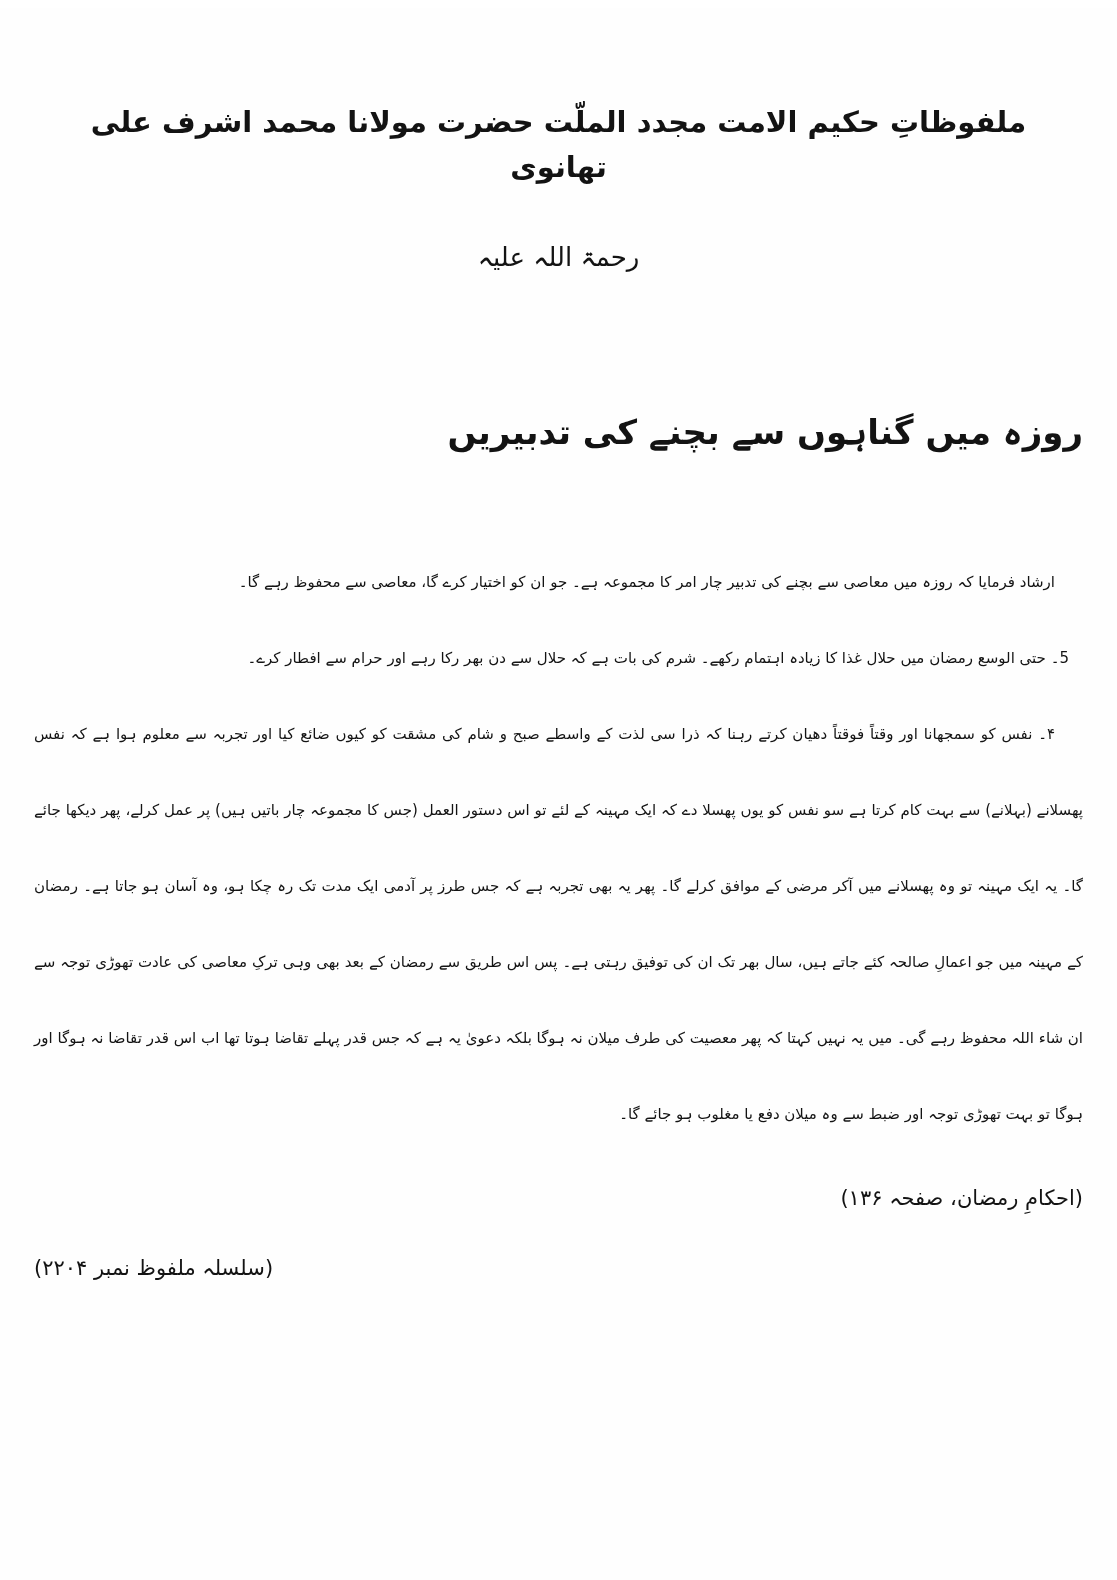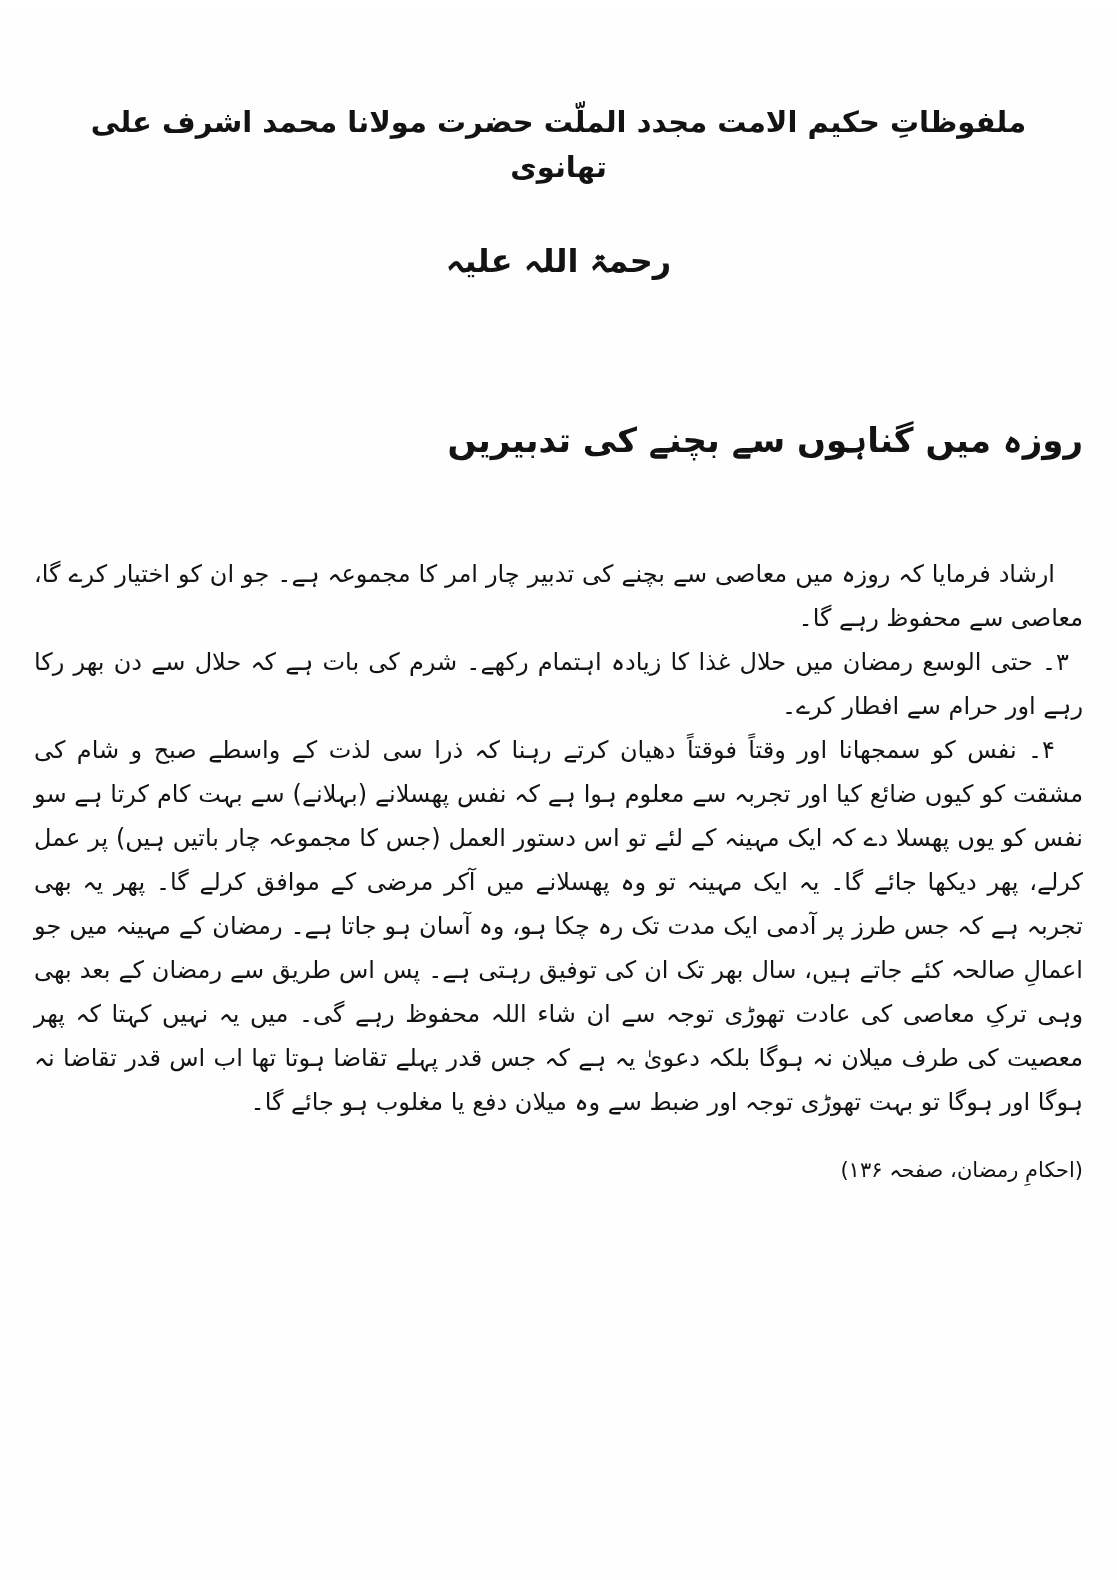--- a/index.html
+++ b/index.html
@@ -20,35 +20,35 @@
   }
   .doc-header { text-align: center; }
   .title-line1 {
     font-size: 29px;
     font-weight: bold;
     line-height: 1.55;
     padding: 0 10px;
     letter-spacing: 0.5px;
   }
   .title-line2 {
-    font-size: 32px;
-    font-weight: bold;
+    font-size: 26px;
+    font-weight: normal;
     margin-top: 52px;
   }
   .section-heading {
     text-align: right;
     font-size: 34px;
     font-weight: bold;
     margin-top: 140px;
     letter-spacing: 0.5px;
   }
   .doc-body {
     margin-top: 92px;
-    font-size: 24px;
-    line-height: 44px;
+    font-size: 15px;
+    line-height: 76px;
   }
   .para {
     text-align: justify;
     text-justify: inter-word;
   }
   .para.indent { text-indent: 28px; }
   .para.item { text-indent: 14px; }
   .cite-book {
     font-size: 21px;
     margin-top: 26px;
@@ -68,20 +68,21 @@
 
   <header class="doc-header">
     <div class="title-line1">ملفوظاتِ حکیم الامت مجدد الملّت حضرت مولانا محمد اشرف علی تھانوی</div>
     <div class="title-line2">رحمۃ اللہ علیہ</div>
   </header>
 
   <h1 class="section-heading">روزہ میں گناہوں سے بچنے کی تدبیریں</h1>
 
   <main class="doc-body">
     <p class="para indent">ارشاد فرمایا کہ روزہ میں معاصی سے بچنے کی تدبیر چار امر کا مجموعہ ہے۔ جو ان کو اختیار کرے گا، معاصی سے محفوظ رہے گا۔</p>
-    <p class="para item">۳۔ حتی الوسع رمضان میں حلال غذا کا زیادہ اہتمام رکھے۔ شرم کی بات ہے کہ حلال سے دن بھر رکا رہے اور حرام سے افطار کرے۔</p>
+    <p class="para item">5۔ حتی الوسع رمضان میں حلال غذا کا زیادہ اہتمام رکھے۔ شرم کی بات ہے کہ حلال سے دن بھر رکا رہے اور حرام سے افطار کرے۔</p>
     <p class="para indent">۴۔ نفس کو سمجھانا اور وقتاً فوقتاً دھیان کرتے رہنا کہ ذرا سی لذت کے واسطے صبح و شام کی مشقت کو کیوں ضائع کیا اور تجربہ سے معلوم ہوا ہے کہ نفس پھسلانے (بہلانے) سے بہت کام کرتا ہے سو نفس کو یوں پھسلا دے کہ ایک مہینہ کے لئے تو اس دستور العمل (جس کا مجموعہ چار باتیں ہیں) پر عمل کرلے، پھر دیکھا جائے گا۔ یہ ایک مہینہ تو وہ پھسلانے میں آکر مرضی کے موافق کرلے گا۔ پھر یہ بھی تجربہ ہے کہ جس طرز پر آدمی ایک مدت تک رہ چکا ہو، وہ آسان ہو جاتا ہے۔ رمضان کے مہینہ میں جو اعمالِ صالحہ کئے جاتے ہیں، سال بھر تک ان کی توفیق رہتی ہے۔ پس اس طریق سے رمضان کے بعد بھی وہی ترکِ معاصی کی عادت تھوڑی توجہ سے ان شاء اللہ محفوظ رہے گی۔ میں یہ نہیں کہتا کہ پھر معصیت کی طرف میلان نہ ہوگا بلکہ دعویٰ یہ ہے کہ جس قدر پہلے تقاضا ہوتا تھا اب اس قدر تقاضا نہ ہوگا اور ہوگا تو بہت تھوڑی توجہ اور ضبط سے وہ میلان دفع یا مغلوب ہو جائے گا۔</p>
   </main>
 
   <div class="cite-book">(احکامِ رمضان، صفحہ ۱۳۶)</div>
 
+  <div class="cite-series">(سلسلہ ملفوظ نمبر ۲۲۰۴)</div>
 
 </div>
 
 </body></html>

